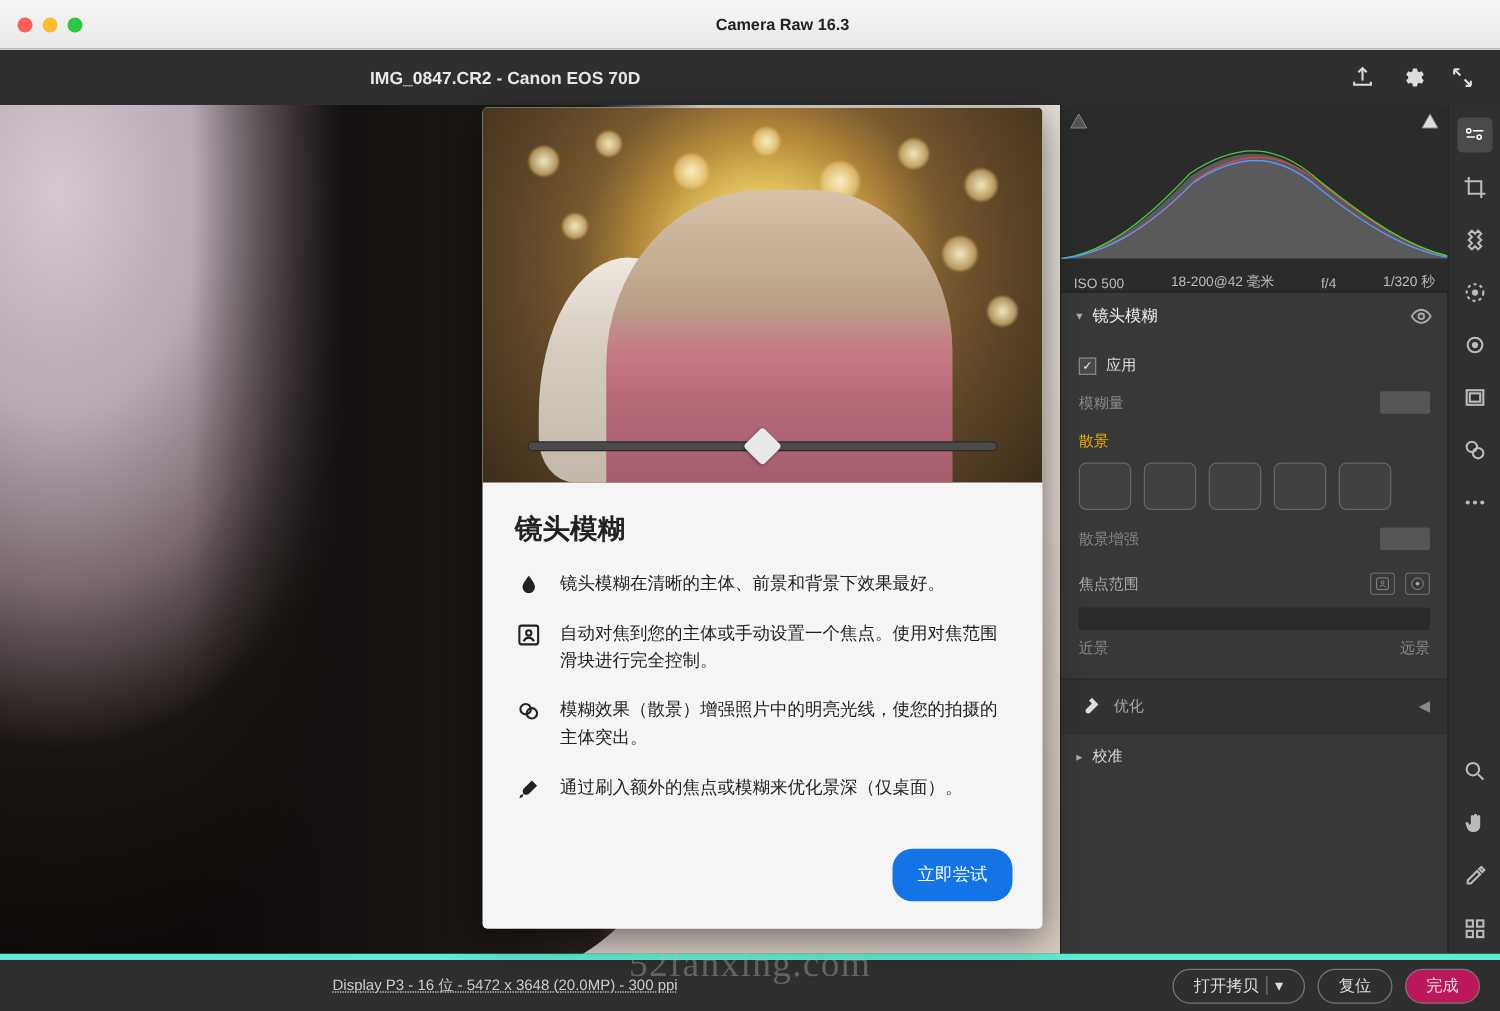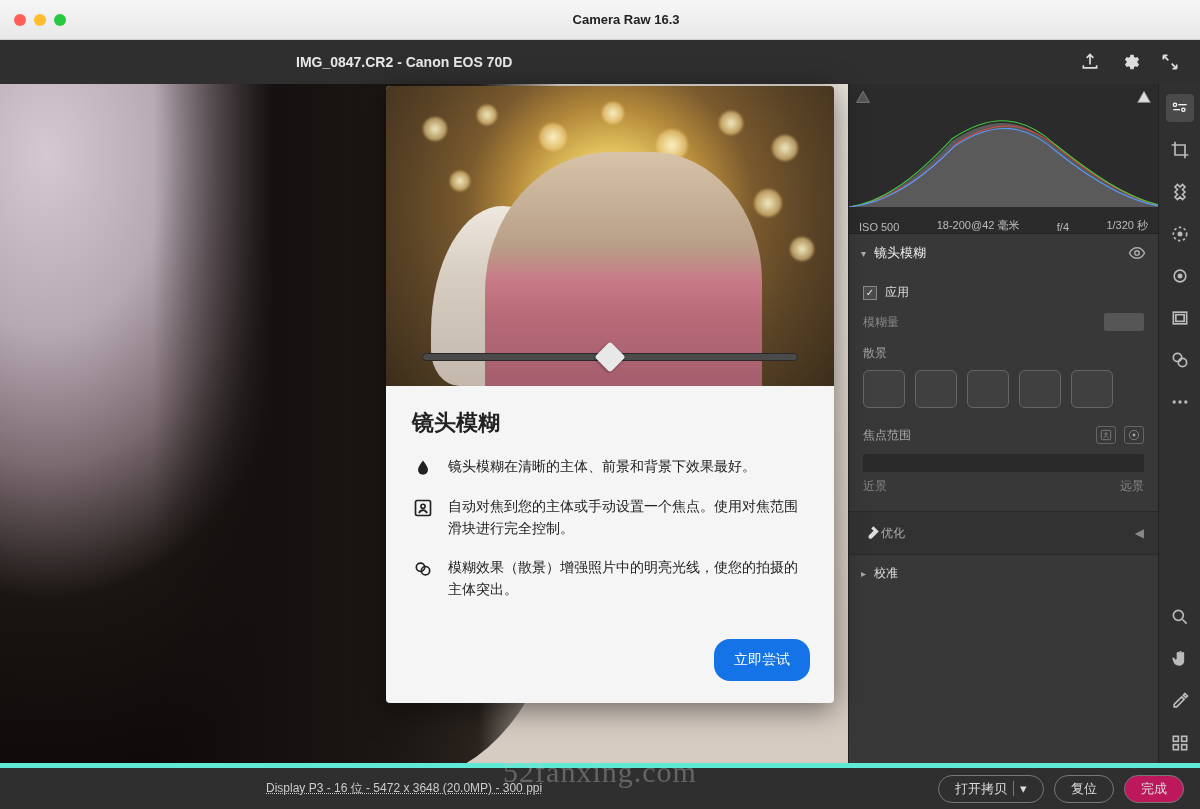--- a/index.html
+++ b/index.html
@@ -67,21 +67,21 @@
 .sliderrow .val { width:40px; height:18px; background:#565656; border-radius:2px; }
 .bokeh-presets { display:flex; gap:10px; margin: 8px 0 14px 0; }
 .preset { width:42px; height:38px; border:1px solid #666; border-radius:6px; background:#404040; }
 .fr-header { display:flex; align-items:center; justify-content:space-between; color:#aaa; margin-top: 18px; gap: 36px; }
 .fr-header .icons { display:flex; gap:8px; }
 .fr-header .icons .ic { width:20px; height:18px; border:1px solid #666; border-radius:3px; display:flex; align-items:center; justify-content:center; }
 .fr-bar { height:18px; background:#2a2a2a; margin: 10px 0 6px 0; border-radius:2px; }
 .fr-labels { display:flex; justify-content:space-between; color:#888; font-size:12px; }
 .visrow { display:flex; align-items:center; gap:8px; color:#888; margin-top: 12px; }
 .visrow .chk { border-color:#666; }
-.optimize { display:flex; align-items:center; background:#323232; margin: 16px -14px -12px -14px; padding: 12px 14px; border-top:1px solid #2a2a2a; }
+.optimize { display:flex; align-items:center; gap:10px; background:#323232; margin: 16px -14px -12px -14px; padding: 12px 14px; border-top:1px solid #2a2a2a; }
 .optimize .brush { width:18px; height:18px; }
 .optimize .txt { flex:1; color:#aaa; }
 .optimize .tri { color:#888; }
 
 .panel-collapsed { display:flex; align-items:center; padding: 10px 12px; color:#ddd; }
 .panel-collapsed .chev { margin-right:8px; color:#aaa; font-size:10px; }
 
 
 .toolrail { width: 42px; background: #303030; border-left: 1px solid #222; display:flex; flex-direction:column; align-items:center; padding-top: 10px; gap: 14px; }
 .toolrail .tool { width:28px; height:28px; display:flex; align-items:center; justify-content:center; color:#bbb; cursor:pointer; border-radius:4px; }
@@ -208,27 +208,31 @@
       <div class="panel-body">
         <div class="checkrow">
           <div class="chk checked"></div>
           <span>应用</span>
         </div>
         <div class="sliderrow">
           <span>模糊量</span>
           <span class="val"></span>
         </div>
 
-        <div style="color:#a3a3a3; margin-top:14px;">散景</div>
+        <div style="color:#eab308; margin-top:14px;">散景</div>
         <div class="bokeh-presets">
           <div class="preset"></div>
           <div class="preset"></div>
           <div class="preset"></div>
           <div class="preset"></div>
           <div class="preset"></div>
+        </div>
+        <div class="sliderrow">
+          <span>散景增强</span>
+          <span class="val"></span>
         </div>
 
         <div class="fr-header">
           <span>焦点范围</span>
           <div class="icons">
             <div class="ic">
                 <svg width="14" height="14" viewBox="0 0 24 24" fill="none" stroke="currentColor">
                   <rect x="4" y="4" width="16" height="16" rx="2"></rect>
                   <circle cx="12" cy="10" r="2"></circle>
                   <path d="M8 17c1-2 2.5-3 4-3s3 1 4 3"></path>
@@ -399,17 +403,25 @@
     </div>
     <div class="row">
       <div class="ic">
           <svg viewBox="0 0 24 24" fill="none" stroke="currentColor" stroke-width="2">
             <circle cx="9" cy="10" r="5"></circle>
             <circle cx="15" cy="14" r="5"></circle>
           </svg>
         </div>
       <div>模糊效果（散景）增强照片中的明亮光线，使您的拍摄的主体突出。</div>
     </div>
+    <div class="row">
+      <div class="ic">
+          <svg viewBox="0 0 24 24" fill="currentColor">
+            <path d="M15 4l5 5-8 8c-1 1-4 1-5 0s-1-4 0-5l8-8zM3 21l3-1 1-3-3 1z"></path>
+          </svg>
+        </div>
+      <div>通过刷入额外的焦点或模糊来优化景深（仅桌面）。</div>
+    </div>
   </div>
   <div class="footer">
     <div class="cta">立即尝试</div>
   </div>
 </div>
 
 </body></html>

